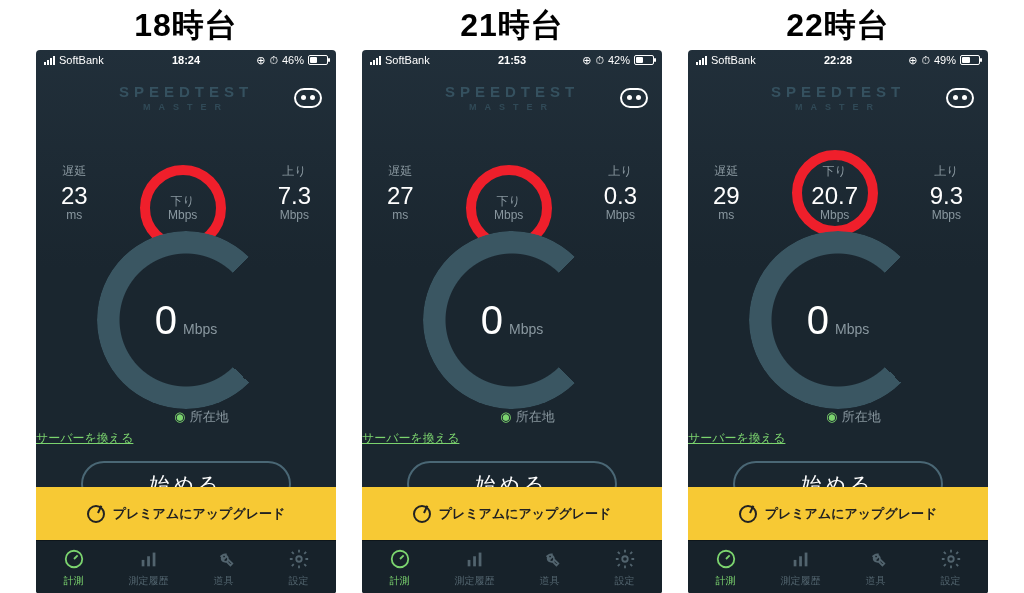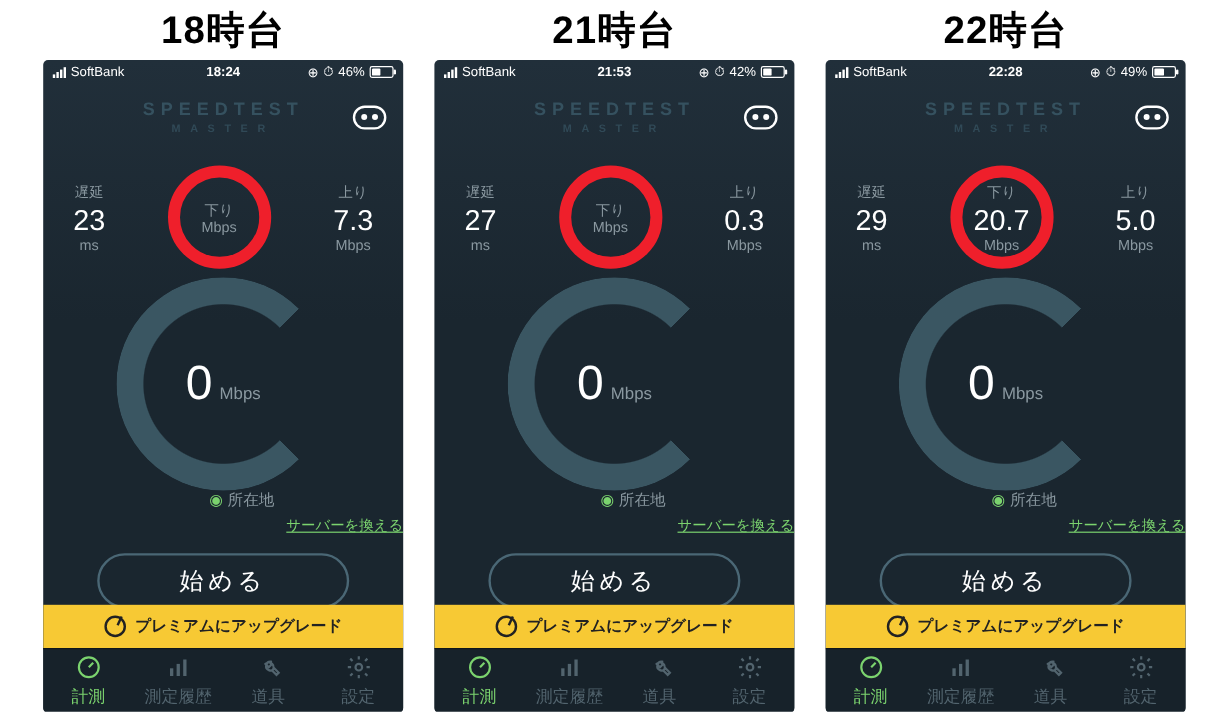--- a/index.html
+++ b/index.html
@@ -64,21 +64,21 @@
   .robot{
     position:absolute;top:38px;right:14px;width:28px;height:20px;
     border:2px solid #fff;border-radius:10px;
   }
   .robot::before,.robot::after{
     content:"";position:absolute;top:5px;width:5px;height:5px;border-radius:50%;background:#fff;
   }
   .robot::before{left:5px}.robot::after{right:5px}
   
   .metrics{
-    display:flex;justify-content:space-around;align-items:center;margin-top:28px;height:82px;
+    display:flex;justify-content:space-around;align-items:flex-end;margin-top:28px;height:82px;
   }
   .metric{text-align:center;}
   .m-label{font-size:12px;color:var(--muted);}
   .m-val{font-size:24px;color:#fff;margin-top:2px;font-weight:300;}
   .m-unit{font-size:12px;color:var(--muted);margin-top:-2px;}
   .metric.center{position:relative;width:90px;}
   .ring{
     position:absolute;top:50%;left:50%;transform:translate(-50%,-50%);
     width:86px;height:86px;border:10px solid var(--circle);border-radius:50%;
   }
@@ -97,44 +97,44 @@
   }
   .gauge-center .n{font-size:40px;}
   .gauge-center .u{font-size:14px;color:var(--muted);}
   
   .loc{
     text-align:center;margin-top:8px;font-size:13px;padding-left:31px;
   }
   .loc .pin{color:var(--accent);margin-right:4px;}
   .loc .lbl{color:var(--muted);}
   .srv{
-    display:block;text-align:right;margin-top:4px;font-size:12px;
-    color:var(--accent);text-decoration:underline;margin-left:33px;
+    display:block;text-align:left;margin-top:4px;font-size:12px;
+    color:var(--accent);text-decoration:underline;
   }
   
   .start{
     margin:14px auto 0;display:block;width:210px;height:46px;border-radius:30px;
     border:2px solid #4a6775;background:transparent;color:#fff;font-size:20px;letter-spacing:4px;
   }
   
   .prem{
-    position:absolute;left:0;right:0;bottom:54px;height:36px;background:var(--yellow);
+    position:absolute;left:0;right:0;bottom:54px;height:53px;background:var(--yellow);
     display:flex;align-items:center;justify-content:center;gap:8px;
     color:#222;font-size:13px;font-weight:600;
   }
   .prem .ico{width:18px;height:18px;border:2px solid #222;border-radius:50%;position:relative;}
   .prem .ico::after{content:"";position:absolute;left:8px;top:-2px;width:2px;height:8px;background:#222;transform:rotate(25deg);transform-origin:bottom;}
   
   .tabs{
     position:absolute;left:0;right:0;bottom:0;height:54px;background:#17222a;
     display:flex;border-top:1px solid #0e161b;
   }
   .tab{
     flex:1;display:flex;flex-direction:column;align-items:center;justify-content:center;
-    gap:2px;color:#52646e;font-size:14px;
+    gap:2px;color:#52646e;font-size:10px;
   }
   .tab.active{color:var(--accent);}
   .tab svg{width:22px;height:22px;}
 </style>
 </head>
 <body>
 
 <div class="row" id="row">
     <div class="col">
       <div class="col-title">18時台</div>
@@ -367,21 +367,21 @@
       <div class="inner">
         <div class="m-label">下り</div>
         <div class="m-val">20.7</div>
         <div class="m-unit">Mbps</div>
       </div>
     </div>
           <div class="metric ">
 
       <div class="inner">
         <div class="m-label">上り</div>
-        <div class="m-val">5.0</div>
+        <div class="m-val">9.3</div>
         <div class="m-unit">Mbps</div>
       </div>
     </div>
         </div>
         <div class="gauge-wrap">
           <div class="gauge"></div>
     <div class="gauge-center">
       <span class="n">0</span>
       <span class="u">Mbps</span>
     </div>

